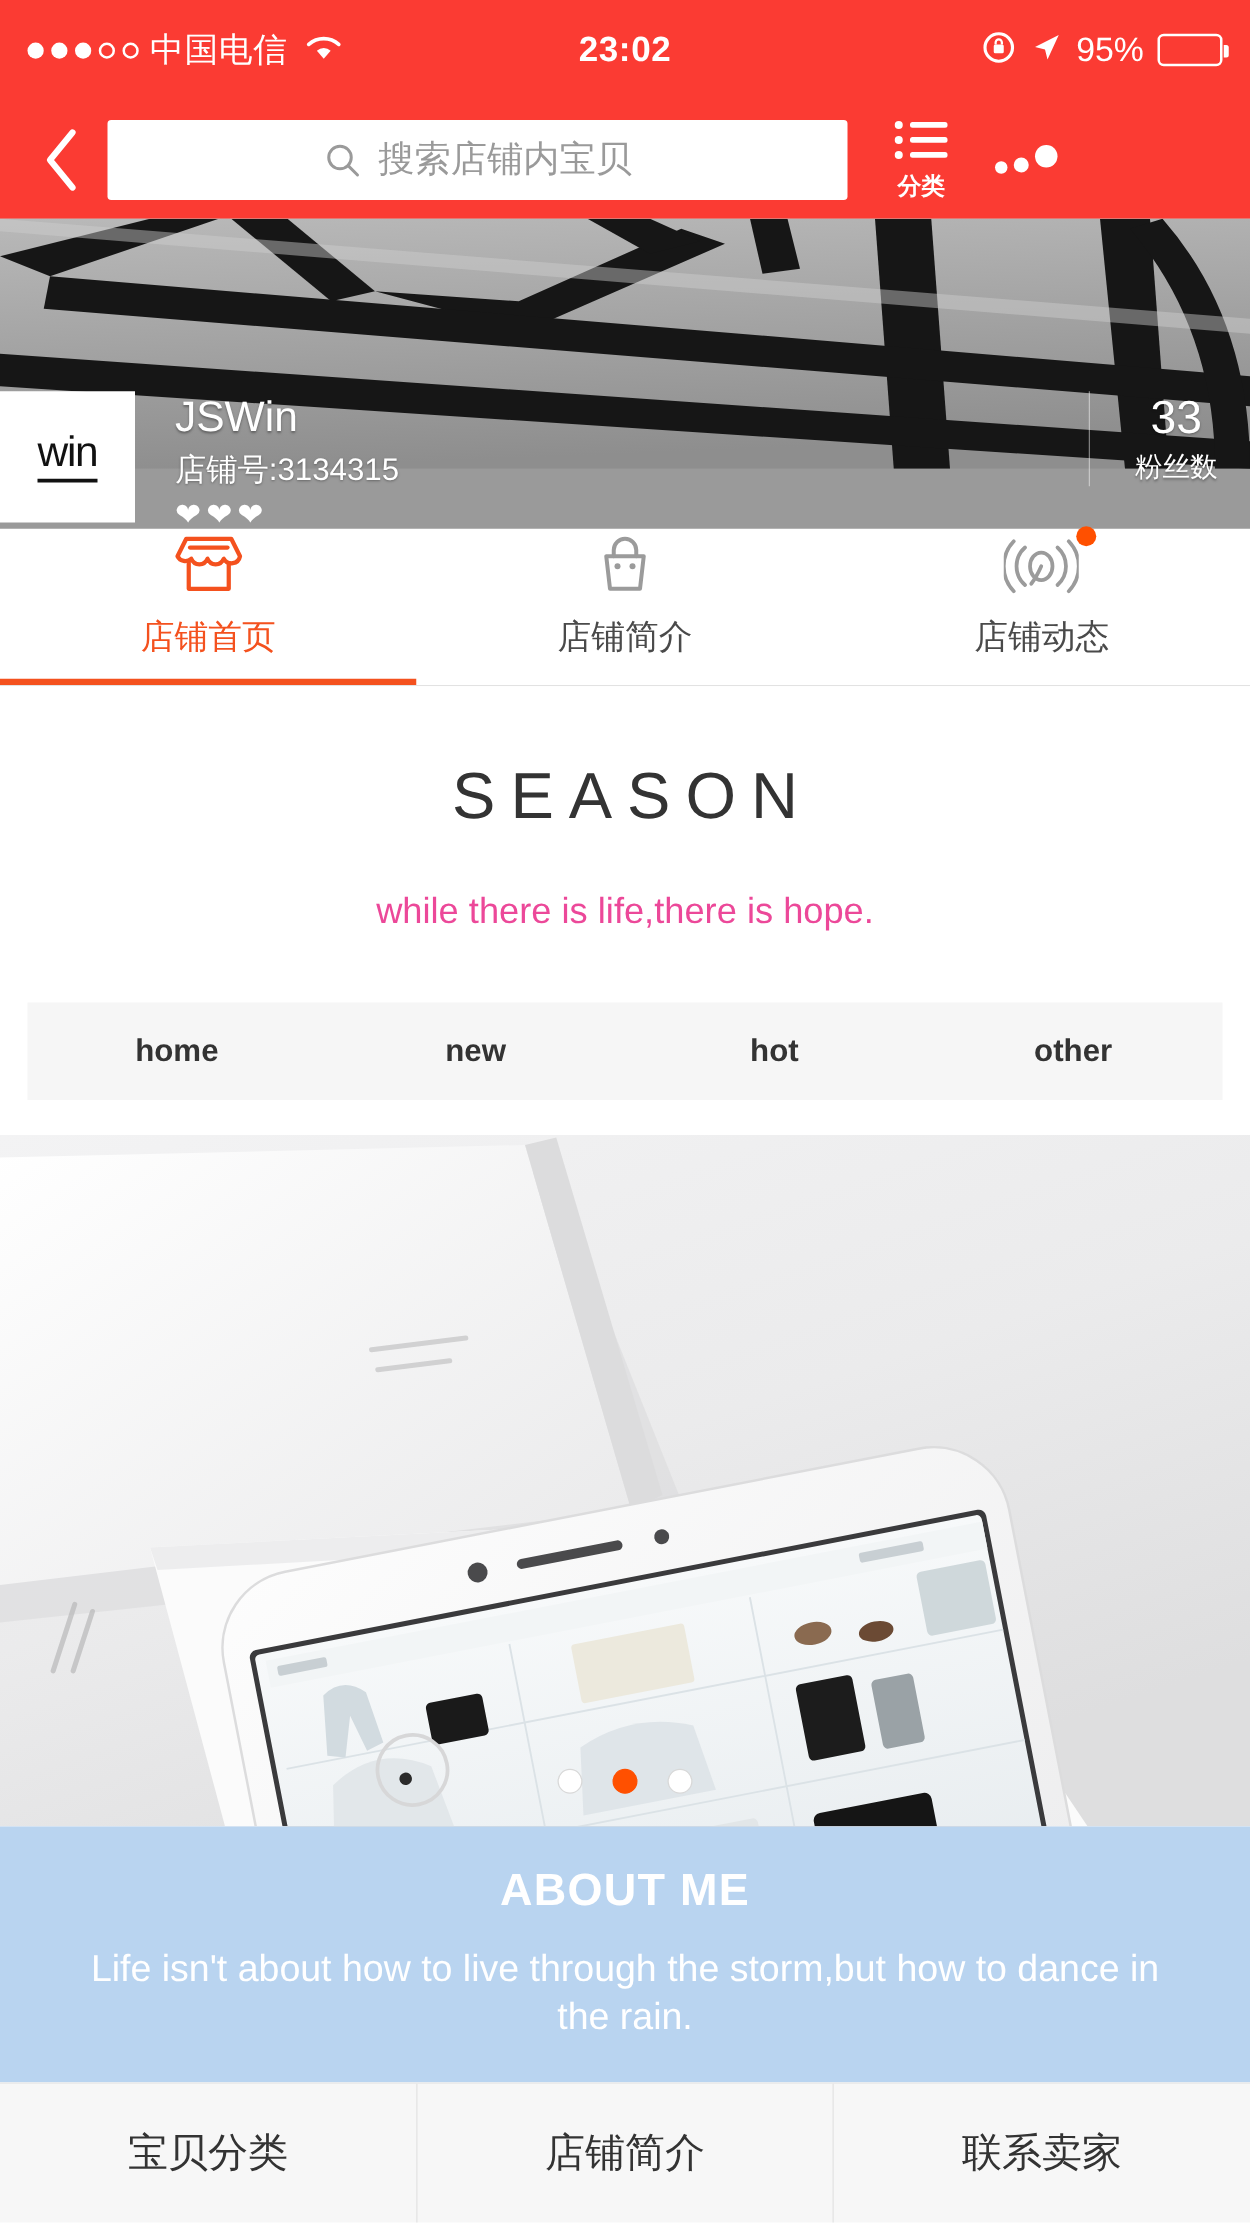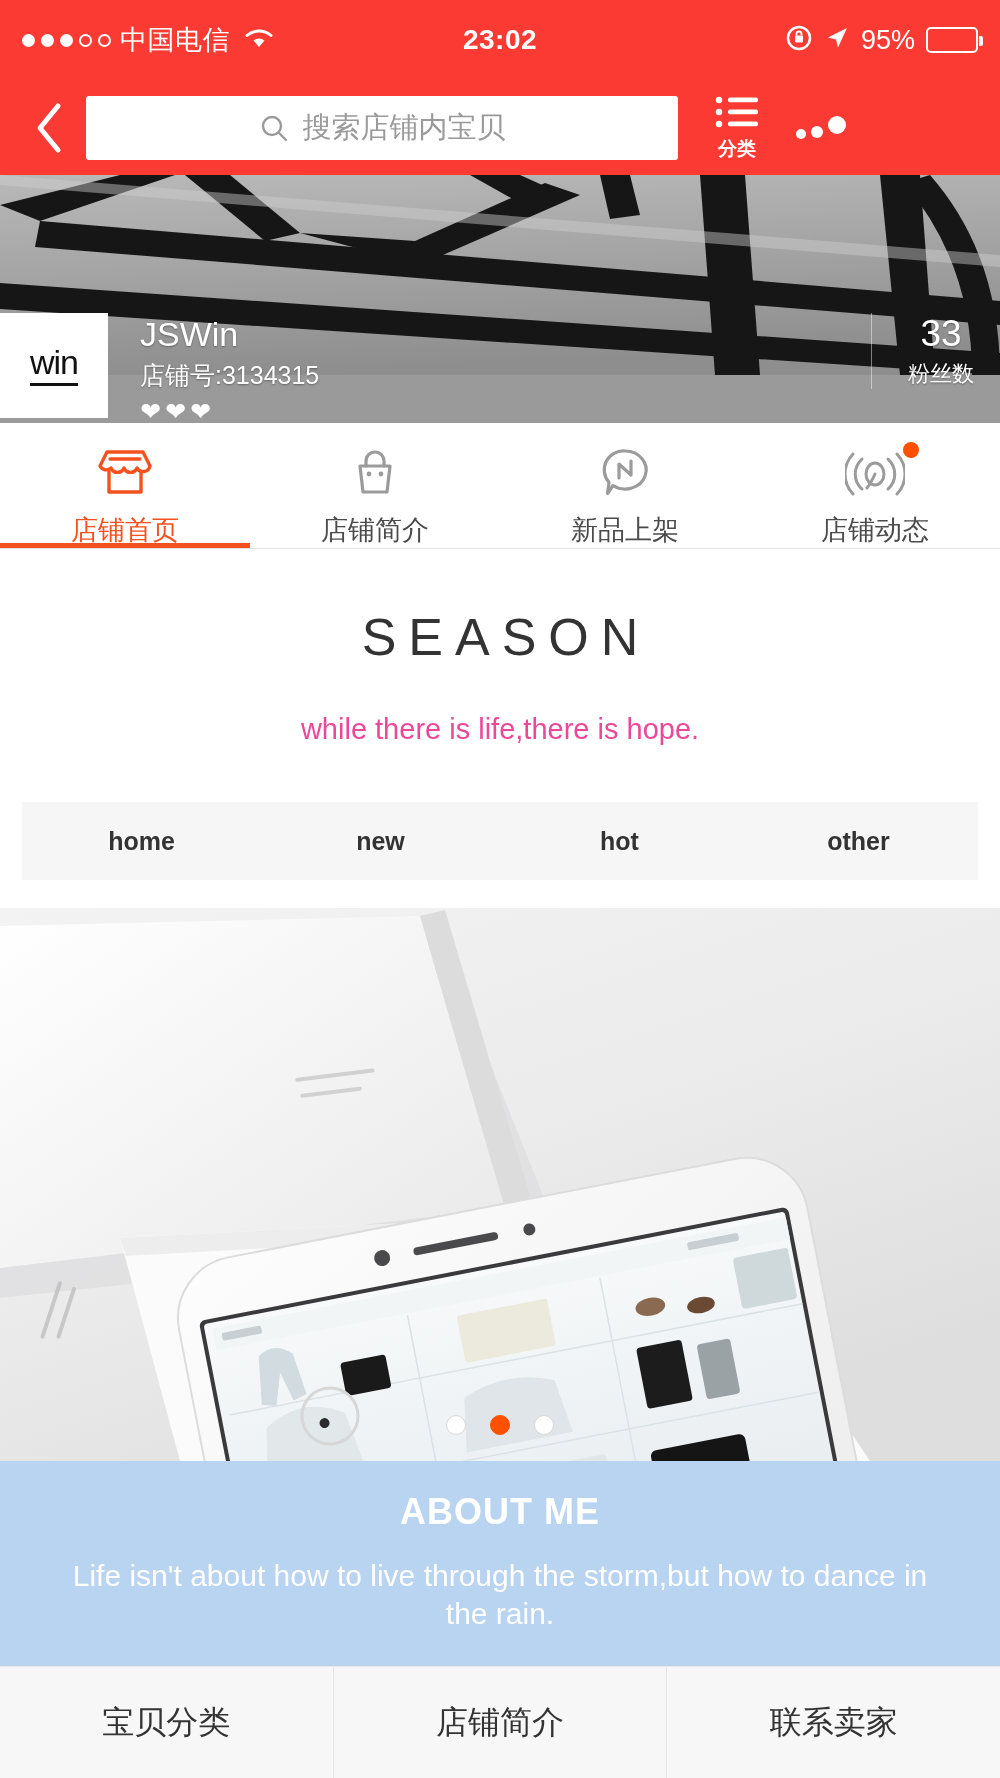--- a/index.html
+++ b/index.html
@@ -84,21 +84,21 @@
     margin-left:auto; text-align:center; color:#fff; padding-right:26px;
     border-left:1px solid rgba(255,255,255,.45); padding-left:36px; padding-top:2px;
   }
   .fans-num{ font-size:37px; line-height:1; text-shadow:0 1px 2px rgba(0,0,0,.35); }
   .fans-label{ font-size:22px; margin-top:7px; text-shadow:0 1px 2px rgba(0,0,0,.35); }
 
   
   .tabs{ display:flex; height:126px; background:#fff; border-bottom:1px solid #e2e2e2; }
   .tab{
     flex:1; display:flex; flex-direction:column; align-items:center;
-    justify-content:flex-end; gap:12px; position:relative;
+    justify-content:flex-start; gap:12px; position:relative;
   }
   .tab-label{ font-size:27px; color:#4a4a4a; }
   .tab.active .tab-label{ color:#f4511e; }
   .tab.active::after{
     content:""; position:absolute; bottom:0; left:0; width:100%;
     height:5px; background:#f4511e;
   }
   .tab-icon{ position:relative; height:56px; display:flex; align-items:center; }
   .badge-dot{
     position:absolute; top:-2px; right:-14px;
@@ -286,29 +286,20 @@
     <div class="tab">
       <div class="tab-icon">
         <svg width="52" height="52" viewBox="0 0 52 52">
           <path d="M17 20 v-5 a9 9 0 0 1 18 0 v5" stroke="#9b9b9b" stroke-width="3.2" fill="none" stroke-linecap="round"></path>
           <path d="M11 20 h30 l-3 26 h-24 z" stroke="#9b9b9b" stroke-width="3.2" fill="none" stroke-linejoin="round"></path>
           <circle cx="20" cy="28" r="2.4" fill="#9b9b9b"></circle>
           <circle cx="32" cy="28" r="2.4" fill="#9b9b9b"></circle>
         </svg>
       </div>
       <div class="tab-label">店铺简介</div>
-    </div>
-    <div class="tab">
-      <div class="tab-icon">
-        <svg width="54" height="54" viewBox="0 0 54 54">
-          <path d="M27 6 a21 19 0 1 1 -12 34.5 l-5.5 8 l1.5 -11 A19 19 0 0 1 27 6 z" stroke="#9b9b9b" stroke-width="3.2" fill="none" stroke-linejoin="round"></path>
-          <path d="M21 33 L21 19 L33 30 L33 16" stroke="#9b9b9b" stroke-width="3.2" fill="none" stroke-linecap="round" stroke-linejoin="round"></path>
-        </svg>
-      </div>
-      <div class="tab-label">新品上架</div>
     </div>
     <div class="tab">
       <div class="tab-icon">
         <svg width="60" height="52" viewBox="0 0 60 52">
           <ellipse cx="30" cy="28" rx="9" ry="11" stroke="#9b9b9b" stroke-width="3" fill="none"></ellipse>
           <path d="M30 28 q-4 9 -8 14" stroke="#9b9b9b" stroke-width="3" fill="none" stroke-linecap="round"></path>
           <path d="M17 13 a20 20 0 0 0 0 30" stroke="#9b9b9b" stroke-width="3" fill="none" stroke-linecap="round"></path>
           <path d="M43 13 a20 20 0 0 1 0 30" stroke="#9b9b9b" stroke-width="3" fill="none" stroke-linecap="round"></path>
           <path d="M8 8 a29 29 0 0 0 0 40" stroke="#9b9b9b" stroke-width="3" fill="none" stroke-linecap="round"></path>
           <path d="M52 8 a29 29 0 0 1 0 40" stroke="#9b9b9b" stroke-width="3" fill="none" stroke-linecap="round"></path>

